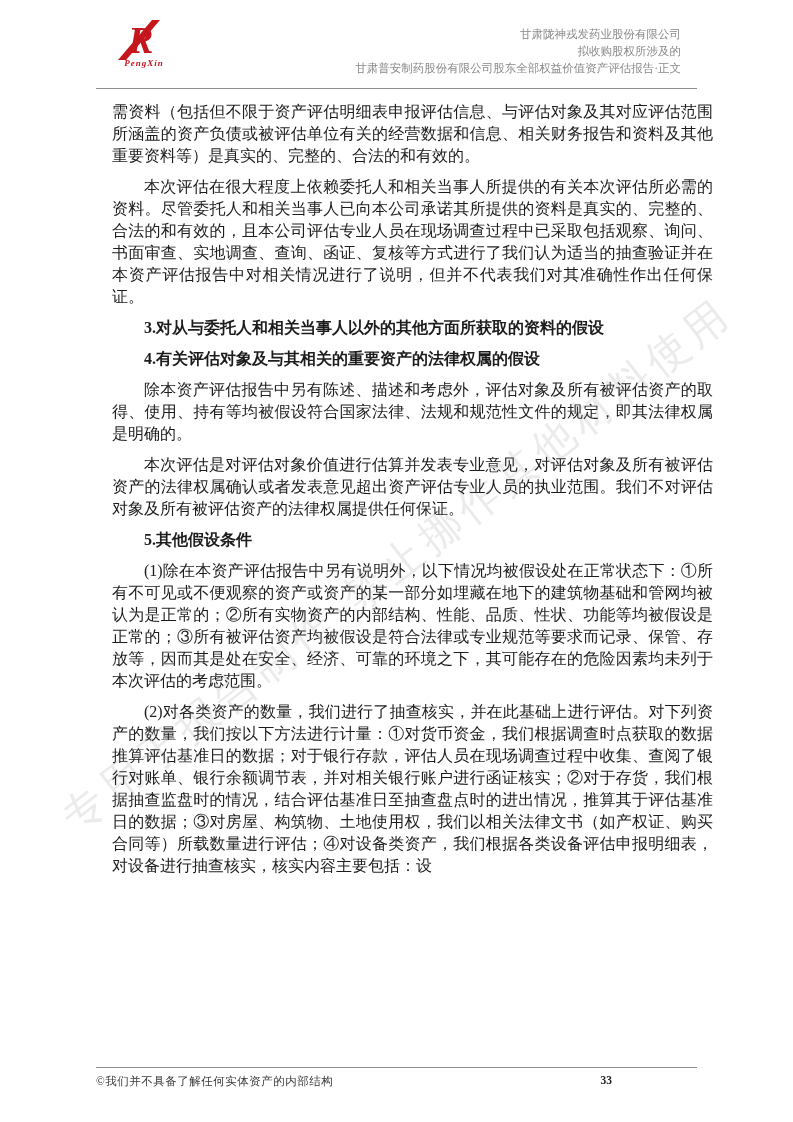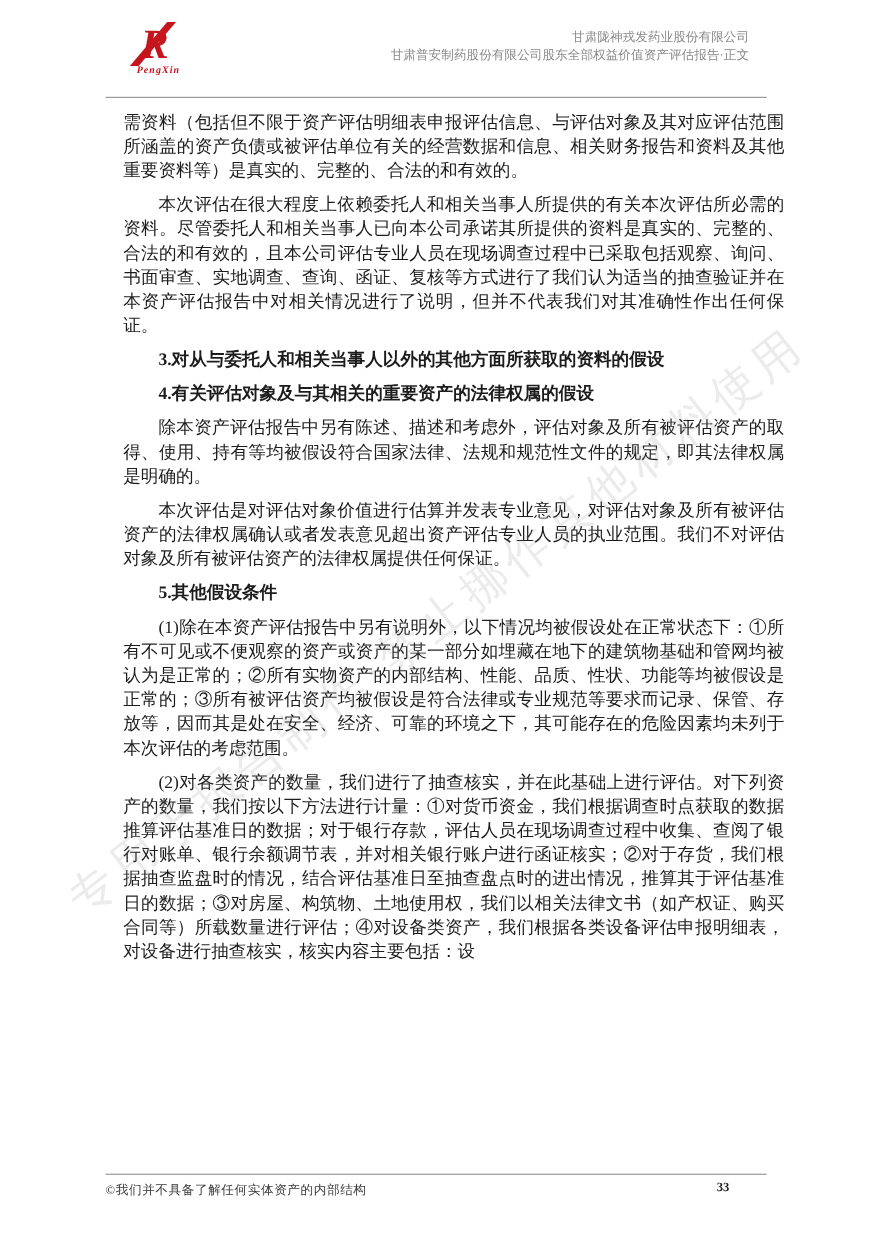--- a/index.html
+++ b/index.html
@@ -54,40 +54,41 @@
   
   .footer-rule {
     position: absolute; top: 1067px; left: 96px; right: 96px;
     border-top: 1px solid #8f8f8f; height: 0;
   }
   .footer {
     position: absolute; top: 1074px; left: 96px; right: 96px;
     font-size: 11.5px; color: #3a3a3a;
   }
   .footer-company { float: left; letter-spacing: 0.5px; }
-  .footer-page { float: right; margin-right: 34px; font-weight: bold; color: #222; }
+  .footer-page { float: right; margin-right: 85px; font-weight: bold; color: #222; }
 </style>
 </head>
 <body>
 
 <div class="page">
 
   <div class="watermark">专用于报告制作·禁止挪作其他材料使用</div>
 
   <div class="header">
     <div class="logo">
       <svg class="logo-mark" width="56" height="40" viewBox="0 0 56 40" aria-hidden="true">
         <text x="12" y="33" font-size="38" font-style="italic" font-weight="bold" fill="#c4161c" font-family="Liberation Serif, serif">R</text>
         <polygon points="2,40 36,0 44,0 10,40" fill="#c4161c"></polygon>
       </svg>
       <div class="logo-text">PengXin</div>
     </div>
     <div class="header-lines">
 
     <div class="header-line">甘肃陇神戎发药业股份有限公司</div>
+        <div class="header-line">拟收购股权所涉及的</div>
         <div class="header-line">甘肃普安制药股份有限公司股东全部权益价值资产评估报告·正文</div>
       </div>
   </div>
   <div class="header-rule"></div>
 
   <div class="content">
 
   <p class="continuation">需资料（包括但不限于资产评估明细表申报评估信息、与评估对象及其对应评估范围所涵盖的资产负债或被评估单位有关的经营数据和信息、相关财务报告和资料及其他重要资料等）是真实的、完整的、合法的和有效的。</p>
       <p class="paragraph">本次评估在很大程度上依赖委托人和相关当事人所提供的有关本次评估所必需的资料。尽管委托人和相关当事人已向本公司承诺其所提供的资料是真实的、完整的、合法的和有效的，且本公司评估专业人员在现场调查过程中已采取包括观察、询问、书面审查、实地调查、查询、函证、复核等方式进行了我们认为适当的抽查验证并在本资产评估报告中对相关情况进行了说明，但并不代表我们对其准确性作出任何保证。</p>
       <p class="heading">3.对从与委托人和相关当事人以外的其他方面所获取的资料的假设</p>

